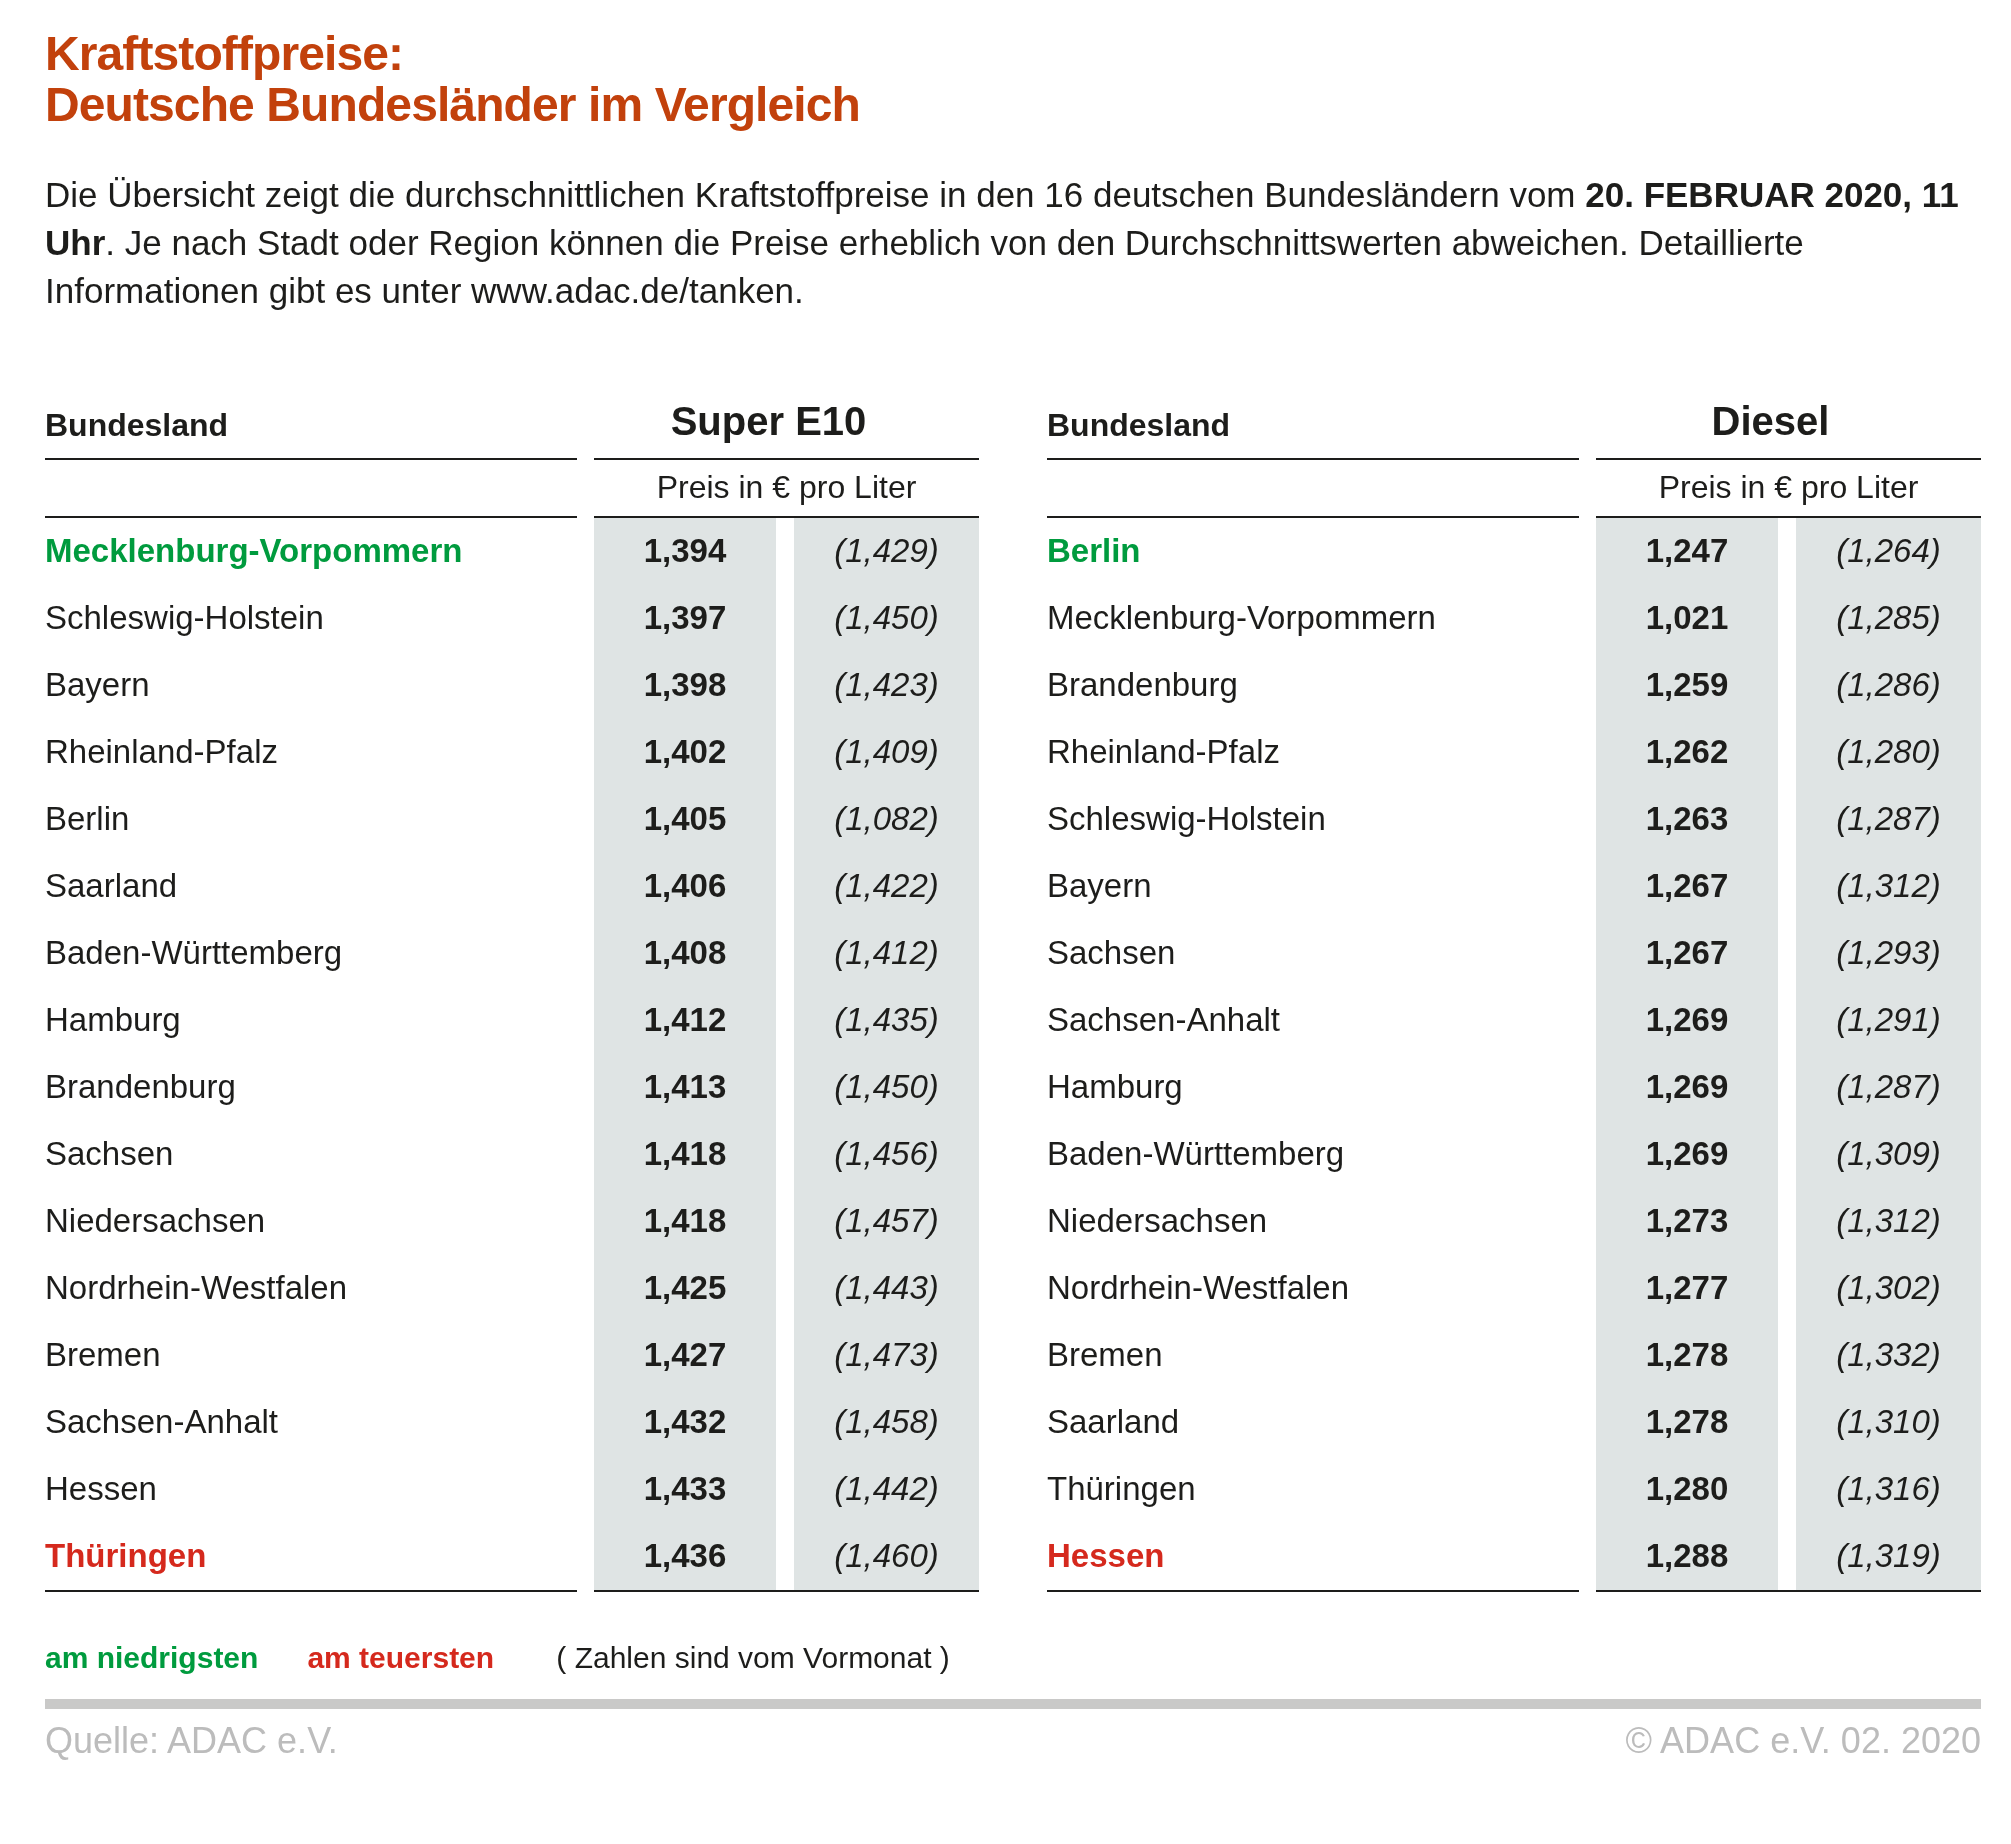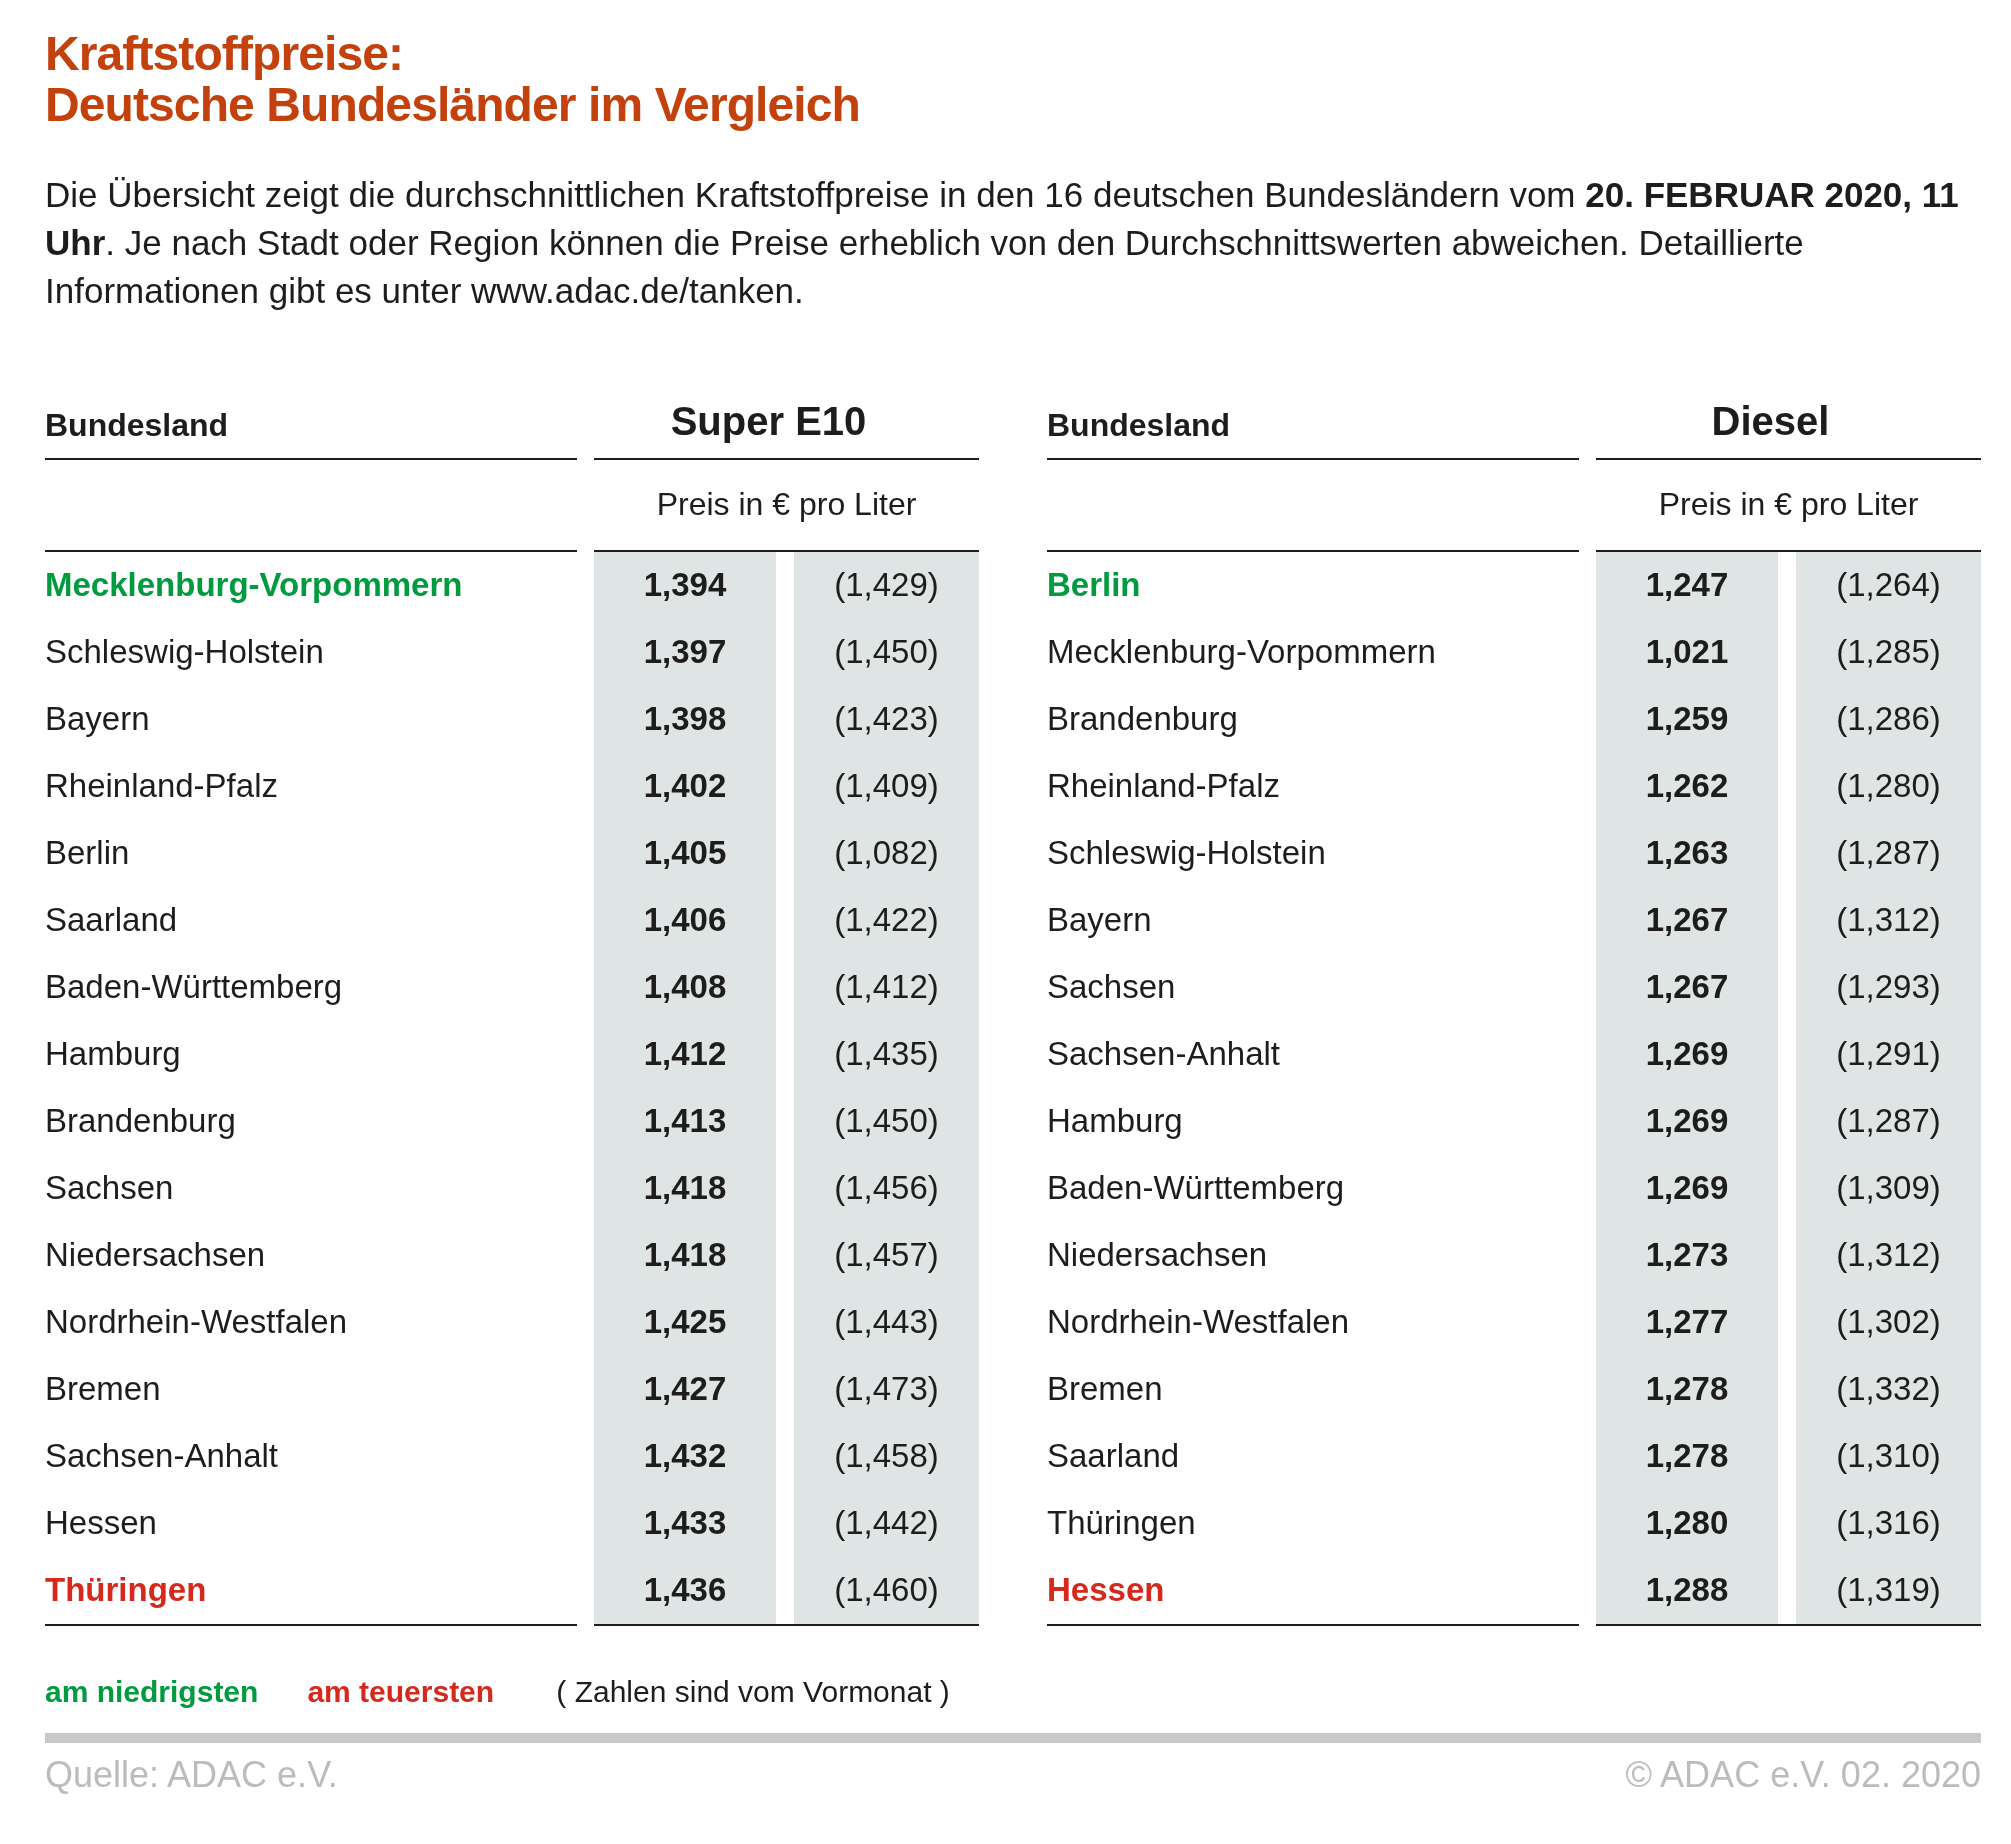--- a/index.html
+++ b/index.html
@@ -40,37 +40,37 @@
     grid-template-columns:1fr 182px 18px 185px;
     align-items:center;
   }
   .thead{height:68px;align-items:end;gap:18px;}
   .thead .name-h{
     font-size:32px;font-weight:700;padding-bottom:13.2px;
   }
   .thead .fuel-h{
     grid-column:2/5;text-align:center;font-size:40px;font-weight:700;padding-bottom:13.2px;
   }
-  .subhead{height:90px;}
+  .subhead{height:56px;}
   .subhead .unit-h{
     grid-column:2/5;text-align:center;font-size:32px;font-weight:400;
   }
   .rule i{display:block;border-top:2.8px solid #1d1d1b;height:0;}
   .rule .r1{grid-column:1/2;margin-right:17px;}
   .rule .r2{grid-column:2/5;}
   .trow{height:67px;}
   .trow .cell{height:100%;display:flex;align-items:center;}
   .trow .name-cell{justify-content:flex-start;}
   .trow .v1,.trow .v2{justify-content:center;background:#dfe4e4;}
   .trow .gapc{background:#ffffff;}
   .state{font-size:33px;font-weight:400;color:#1d1d1b;}
   .state.low{color:#009b3e;font-weight:700;}
   .state.high{color:#d5291d;font-weight:700;}
   .price{font-size:33px;font-weight:700;color:#1d1d1b;}
-  .prev{font-size:33px;font-weight:400;color:#1d1d1b;}
+  .prev{font-size:33px;font-weight:400;color:#1d1d1b;font-style:italic;}
   
   .legend{
     display:flex;align-items:baseline;gap:49px;
     margin-top:49px;font-size:30px;
   }
   .legend .low-l{color:#009b3e;font-weight:700;}
   .legend .high-l{color:#d5291d;font-weight:700;}
   .legend .note{color:#1d1d1b;font-weight:400;margin-left:13.2px;}
   
   .footer-bar{height:9.5px;background:#c9c9c8;margin-top:24.6px;}

